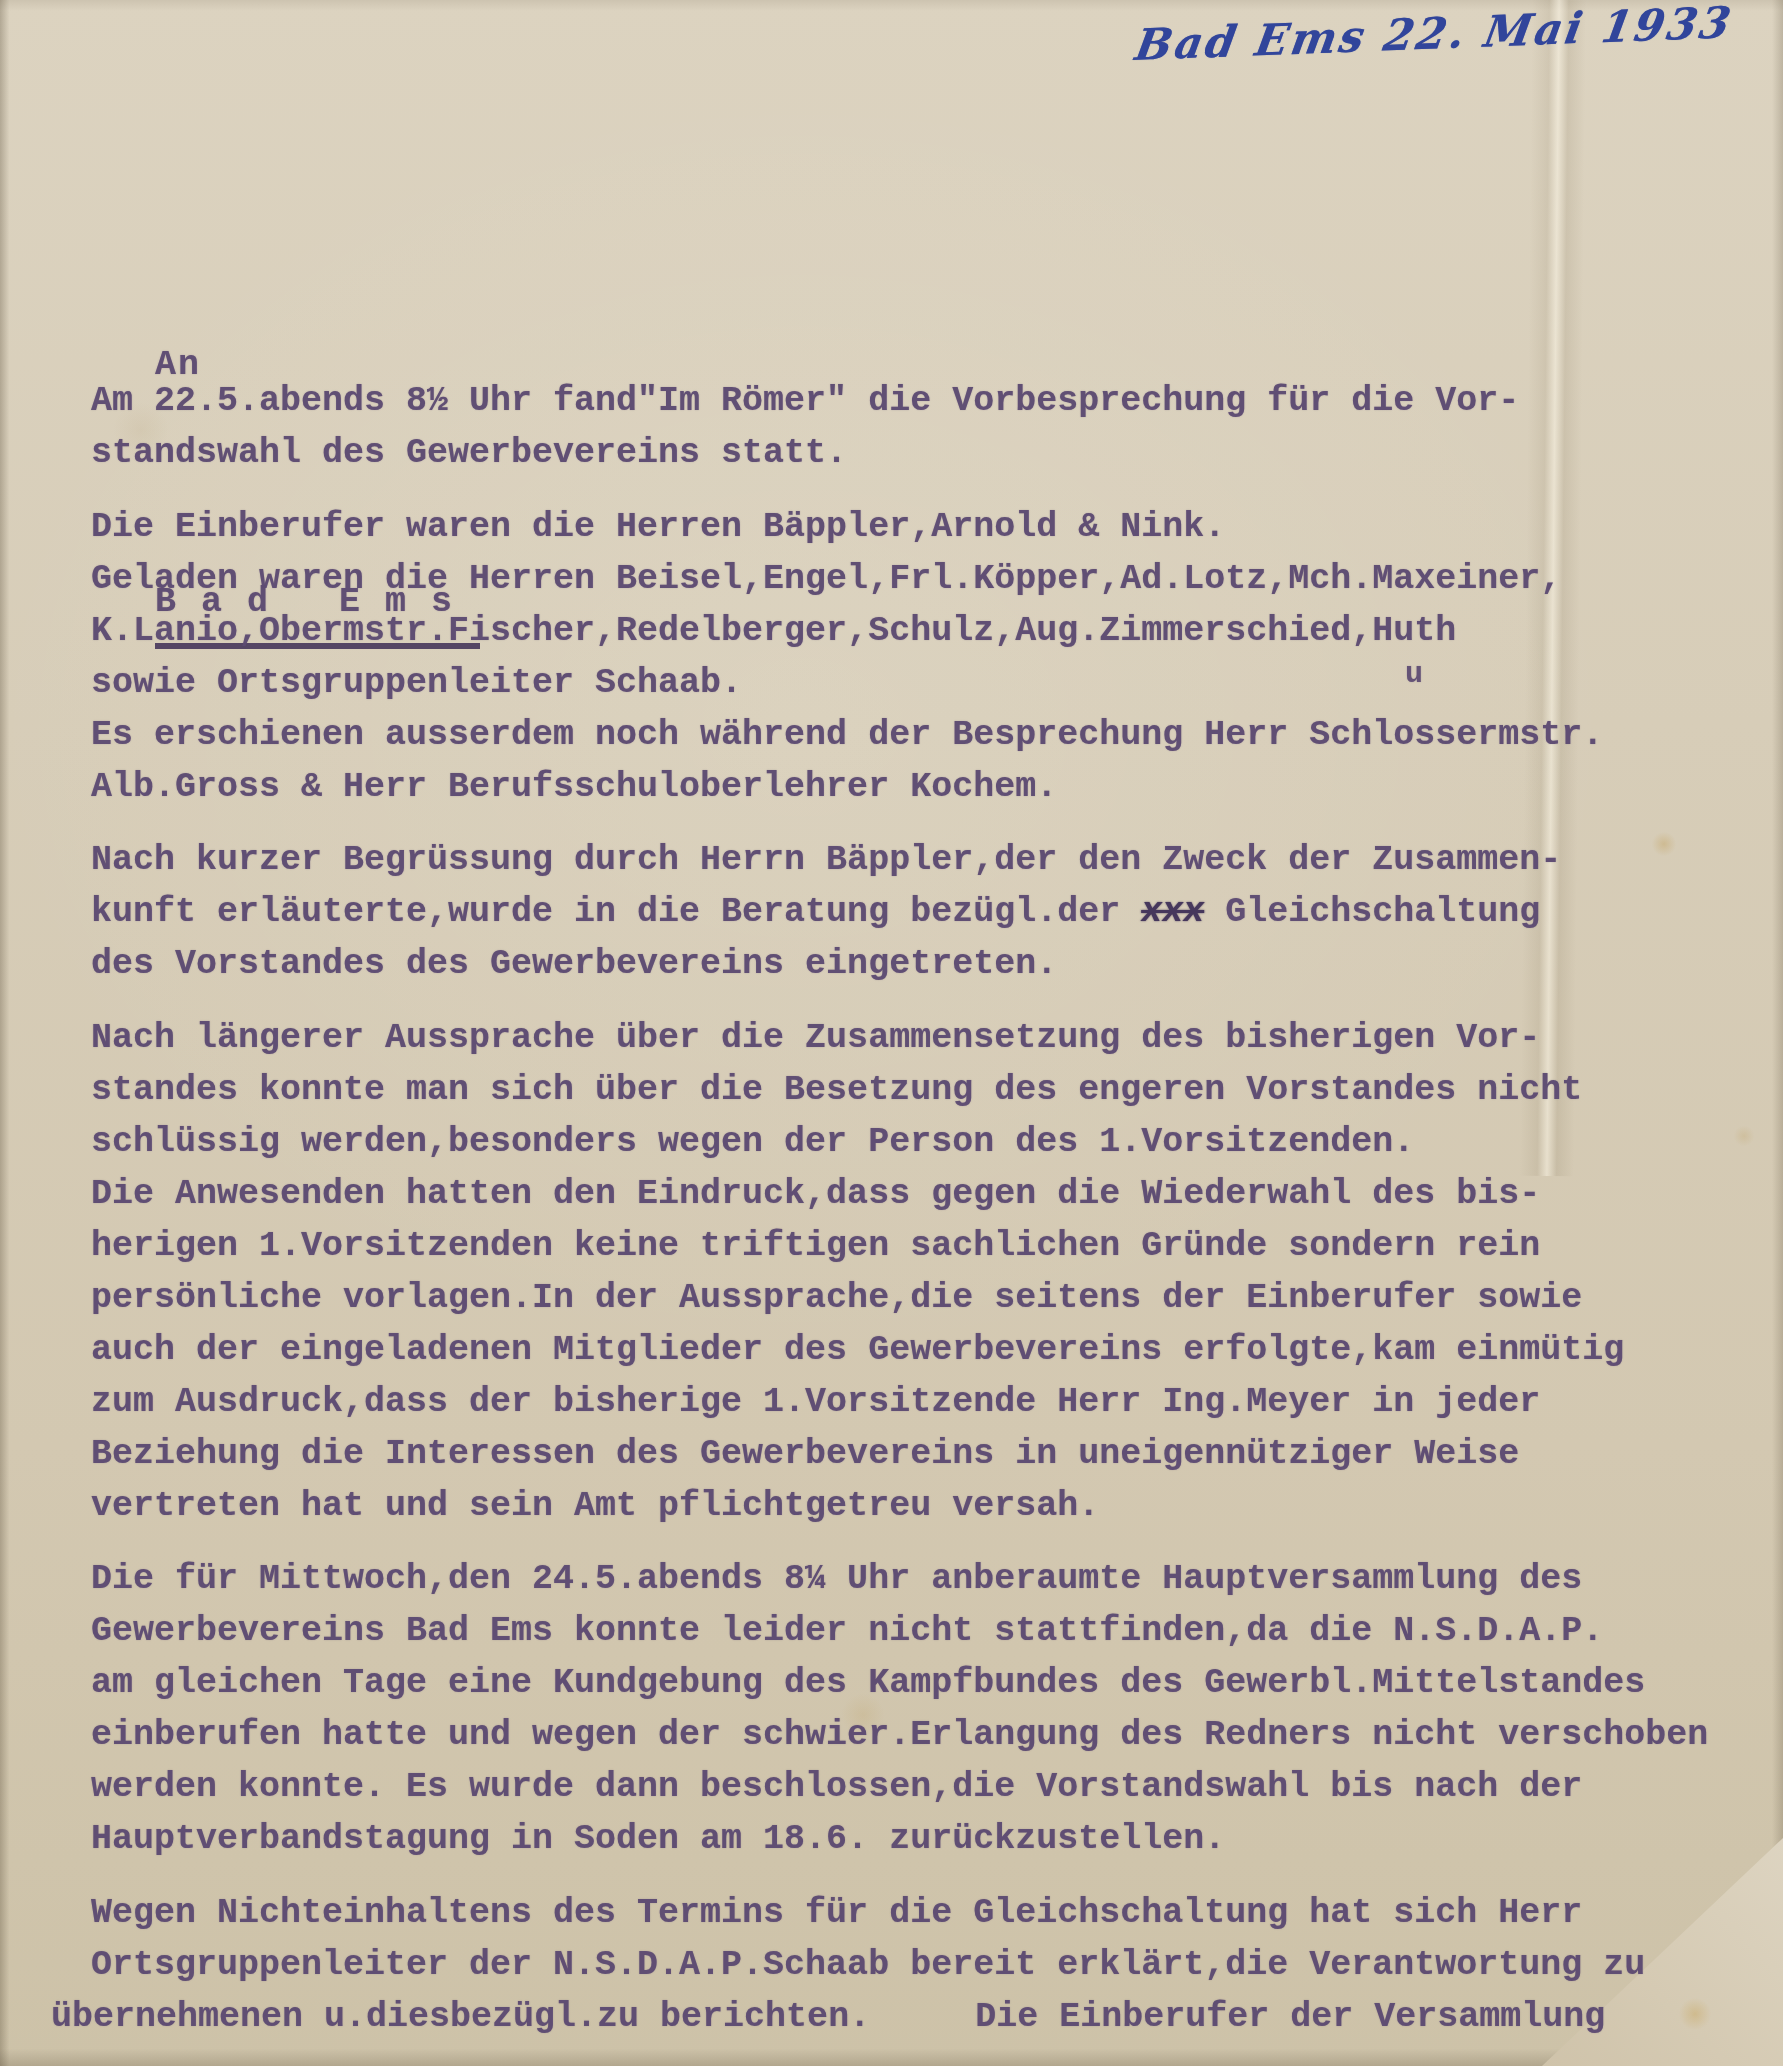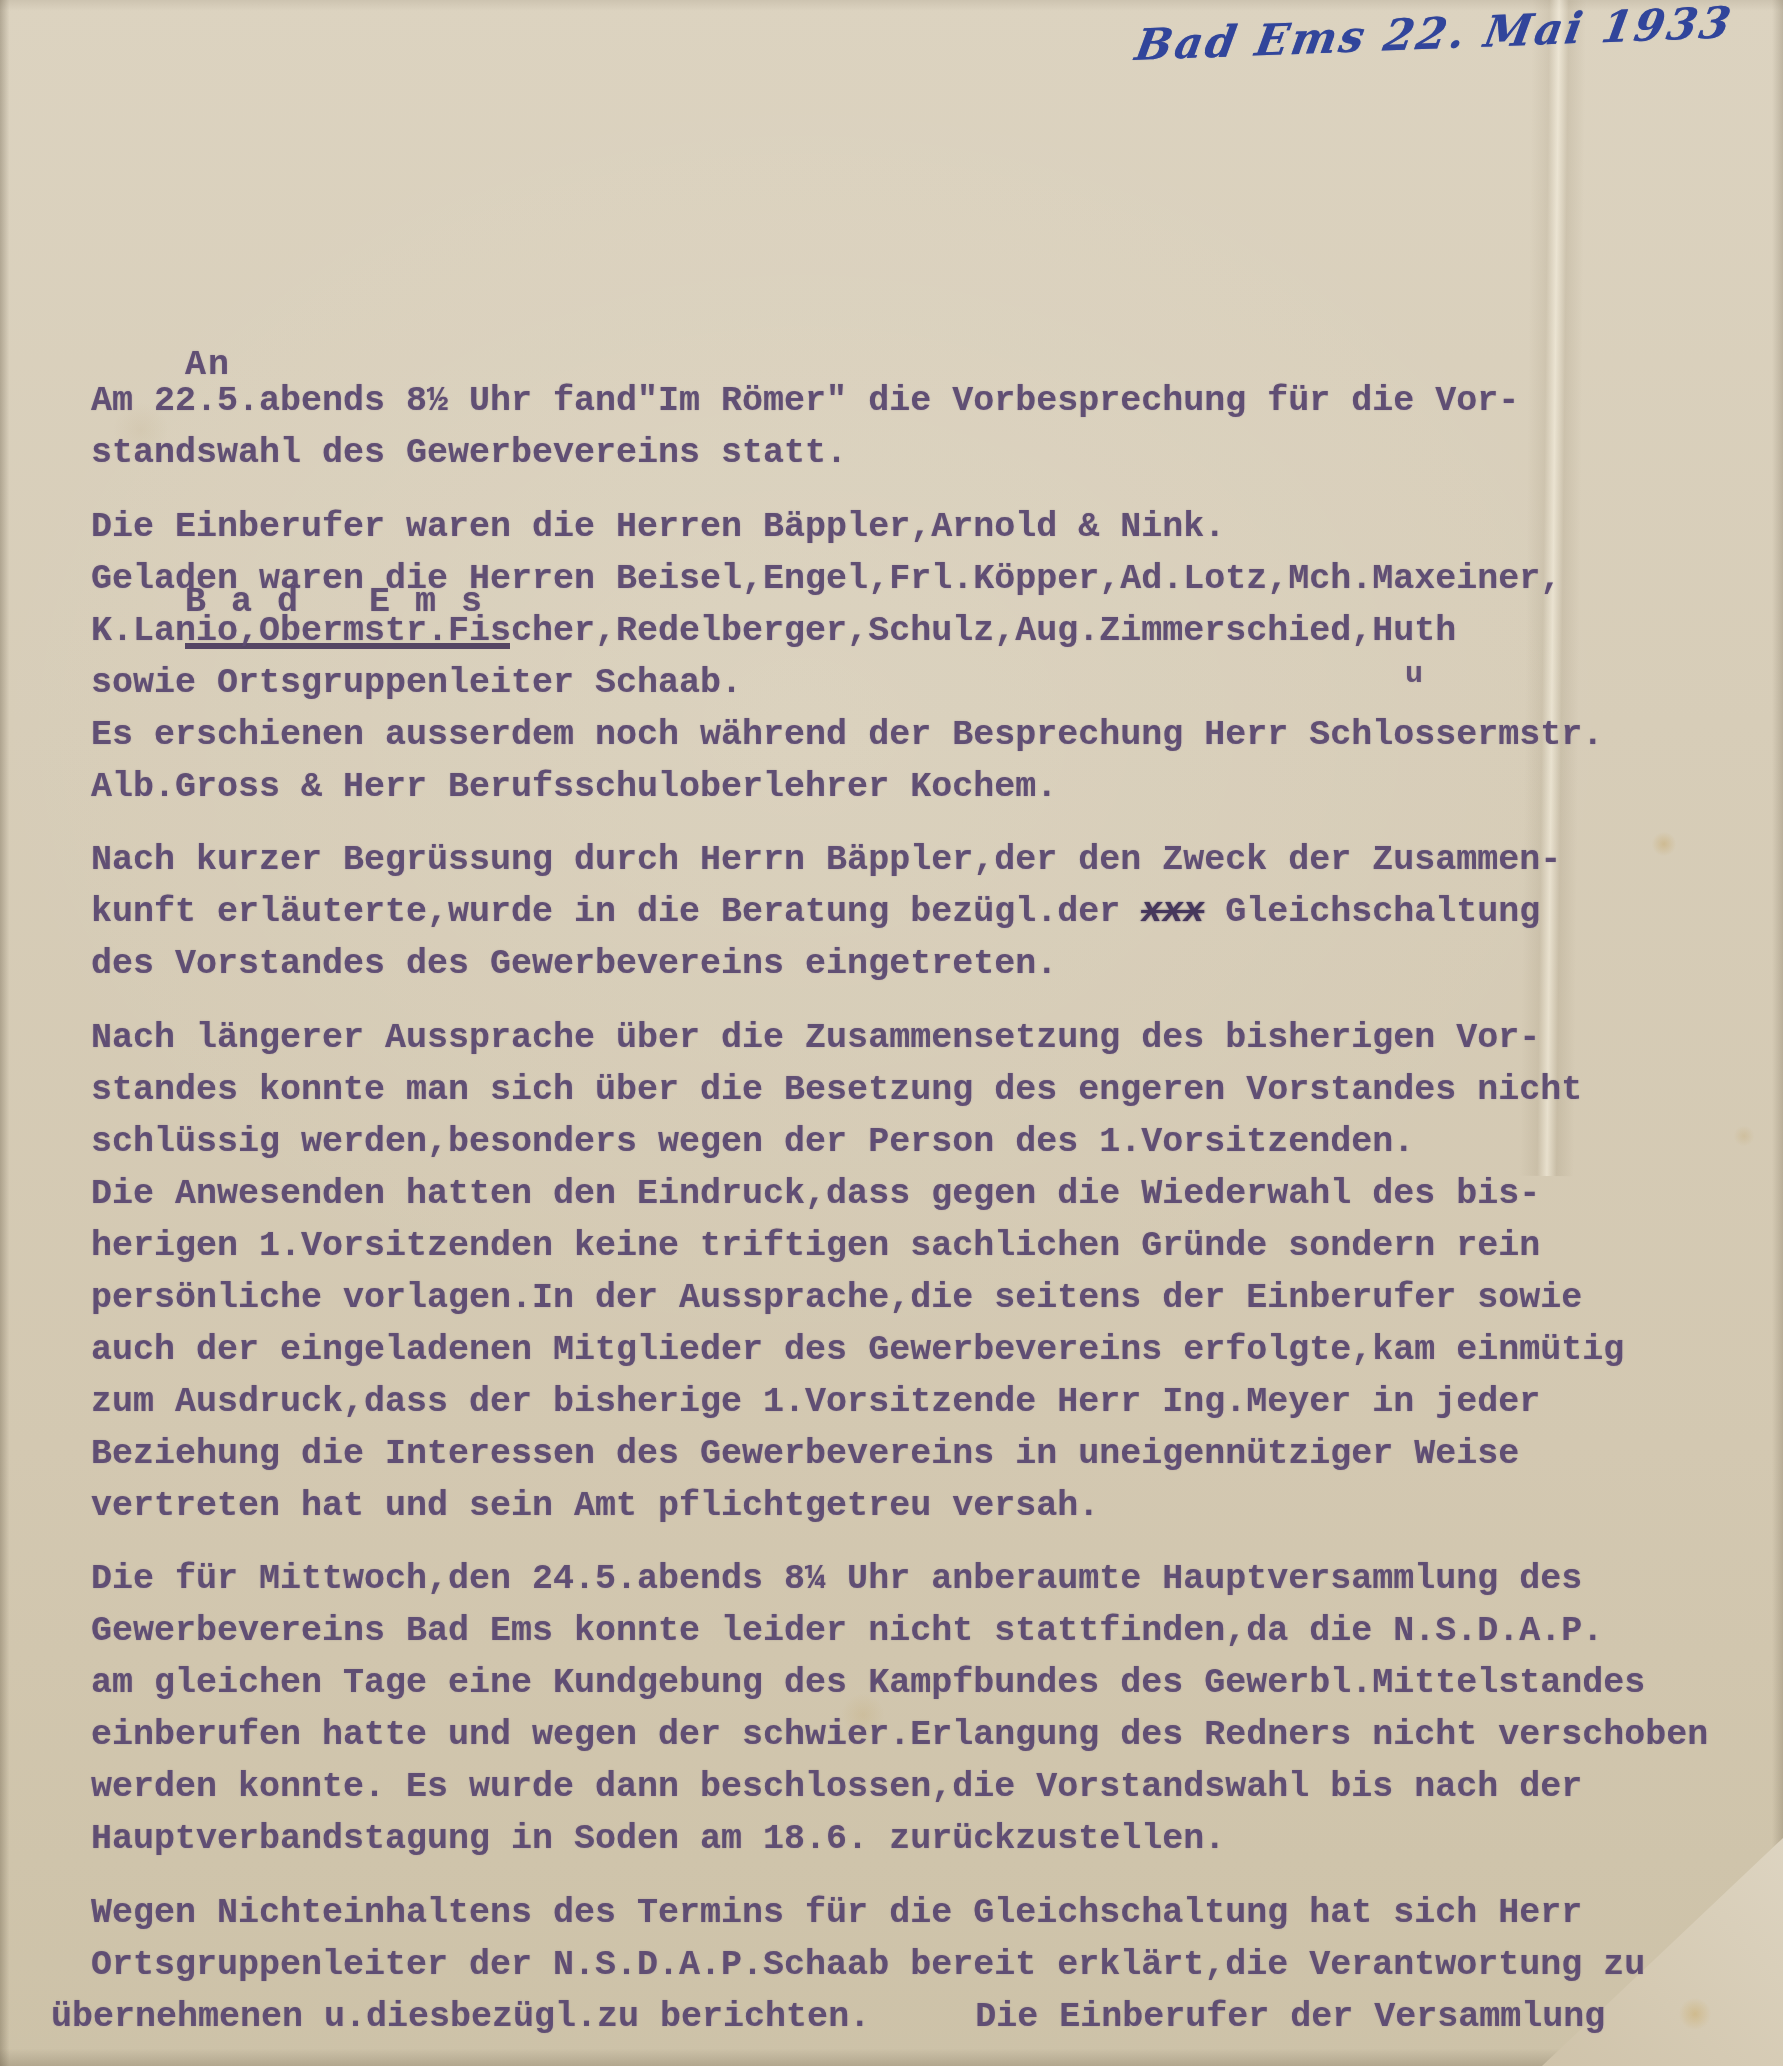--- a/index.html
+++ b/index.html
@@ -54,21 +54,21 @@
     transform:rotate(-2.2deg) skewX(-12deg);
     text-shadow:0 0 0.7px rgba(49,69,155,0.65);
     white-space:pre;
   }
   .typed{
     color:rgba(93,75,114,0.95);
     text-shadow:0 0 1.3px rgba(93,75,114,0.45);
     font-weight:bold;
   }
   .recipient{
-    position:absolute;left:185px;top:168px;
+    position:absolute;left:155px;top:168px;
     font-size:35px;line-height:79px;letter-spacing:2px;
     white-space:pre;
   }
   .recipient .underlined{
     display:inline-block;
     border-bottom:6px solid rgba(74,58,92,0.92);
     padding-bottom:1px;padding-right:25.5px;
   }
   .body-text{
     position:absolute;left:91px;top:375px;width:1660px;

